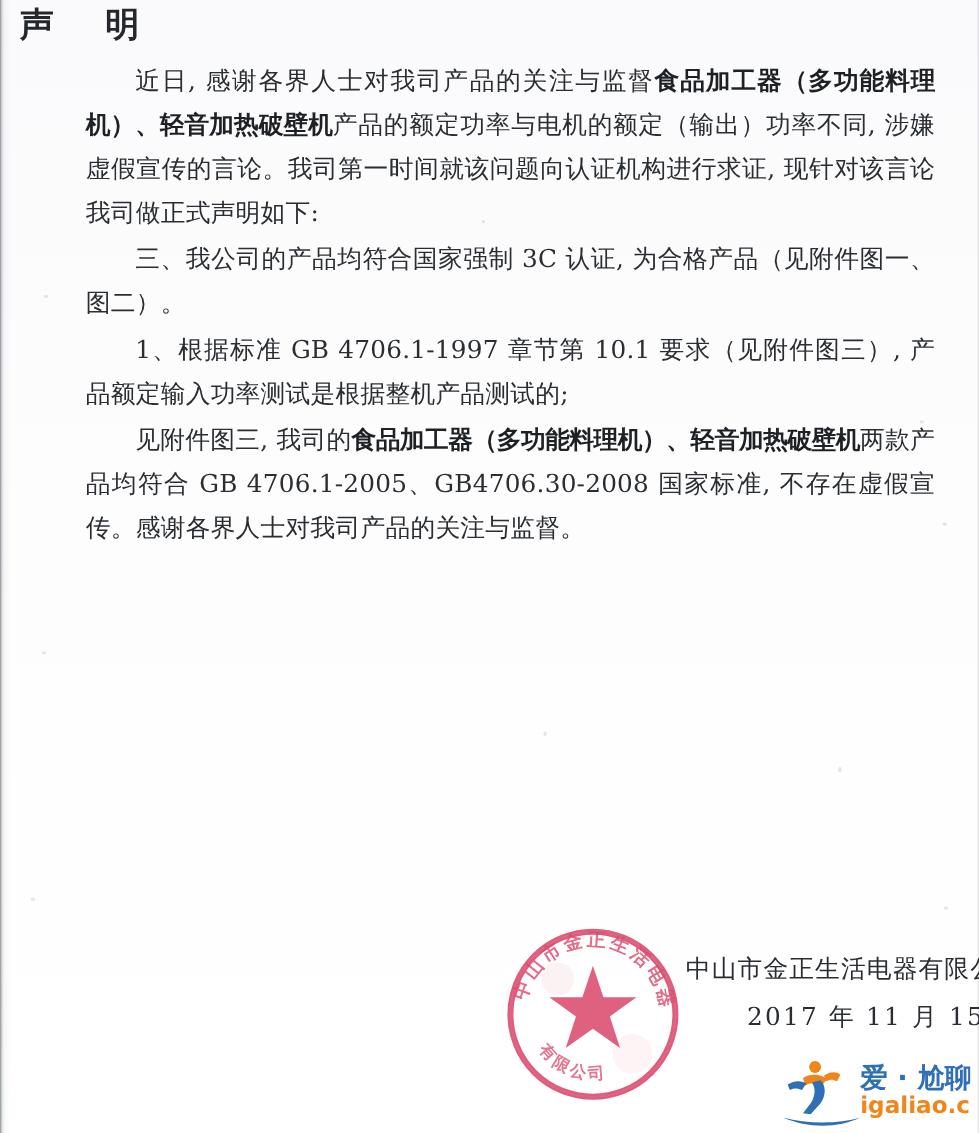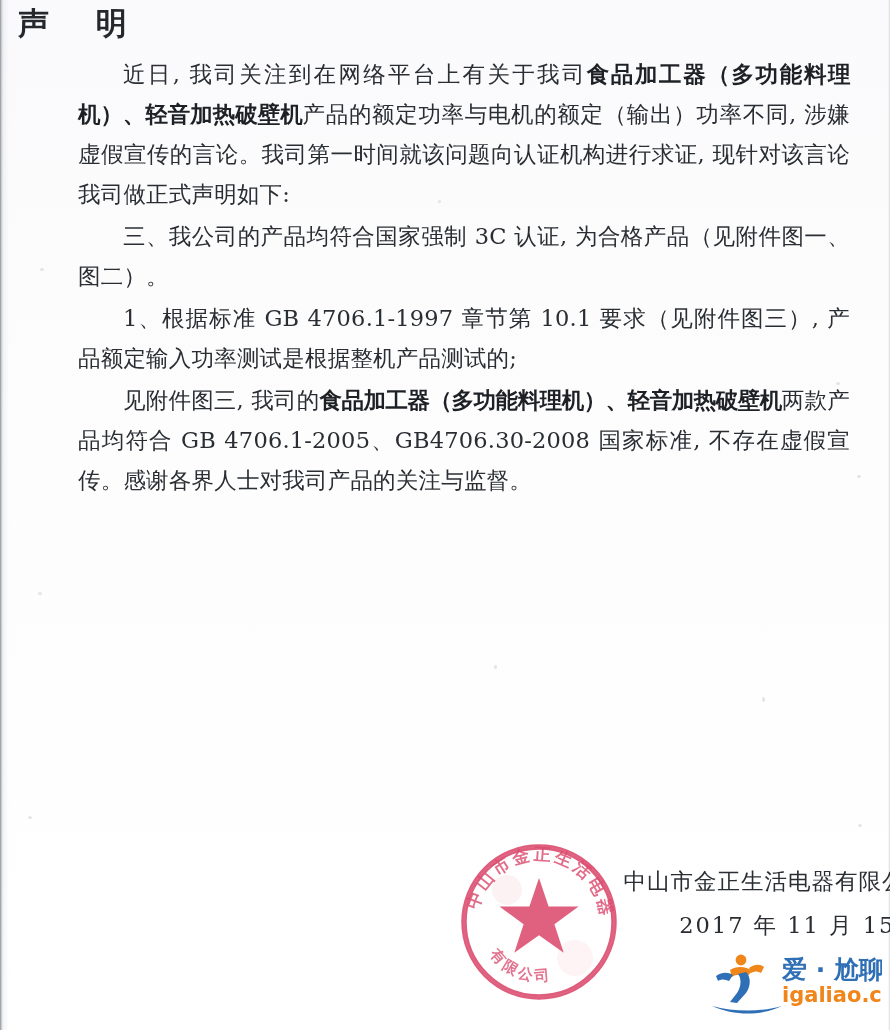--- a/index.html
+++ b/index.html
@@ -125,21 +125,21 @@
     height: 168px;
     z-index: 2;
     opacity: .92;
     pointer-events: none;
   }
 
   
   #watermark {
     position: absolute;
     right: 8px;
-    bottom: 12px;
+    bottom: 2px;
     width: 174px;
     height: 72px;
     z-index: 6;
   }
 
   
   .speck {
     position: absolute;
     background: #c9ccd0;
     border-radius: 50%;
@@ -164,21 +164,21 @@
   <div class="speck" style="left:762px;top:697px;width:3px;height:5px;"></div>
   <div class="speck" style="left:28px;top:816px;width:4px;height:3px;"></div>
   <div class="speck" style="left:858px;top:824px;width:4px;height:3px;"></div>
   <div class="speck" style="left:438px;top:200px;width:3px;height:3px;"></div>
 
   <div id="doc">
 
     <h1 class="title">声  明</h1>
 
     <div id="paragraphs">
-        <div class="para"><span>近日, 我司关注到在网络平台上有关于我司</span><span class="b">食品加工器（多功能料理机）、轻音加热破壁机</span><span>产品的额定功率与电机的额定（输出）功率不同, 涉嫌虚假宣传的言论。我司第一时间就该问题向认证机构进行求证, 现针对该言论我司做正式声明如下:</span></div>
+        <div class="para"><span>近日, 感谢各界人士对我司产品的关注与监督</span><span class="b">食品加工器（多功能料理机）、轻音加热破壁机</span><span>产品的额定功率与电机的额定（输出）功率不同, 涉嫌虚假宣传的言论。我司第一时间就该问题向认证机构进行求证, 现针对该言论我司做正式声明如下:</span></div>
         <div class="para"><span>三、我公司的产品均符合国家强制 3C 认证, 为合格产品（见附件图一、图二）。</span></div>
         <div class="para"><span>1、根据标准 GB 4706.1-1997 章节第 10.1 要求（见附件图三）, 产品额定输入功率测试是根据整机产品测试的;</span></div>
         <div class="para"><span>见附件图三, 我司的</span><span class="b">食品加工器（多功能料理机）、轻音加热破壁机</span><span>两款产品均符合 GB 4706.1-2005、GB4706.30-2008 国家标准, 不存在虚假宣传。感谢各界人士对我司产品的关注与监督。</span></div>
       </div>
 
   </div>
 
   <div id="seal">
     <svg viewBox="0 0 168 168" width="168" height="168" aria-hidden="true">
       <defs>

